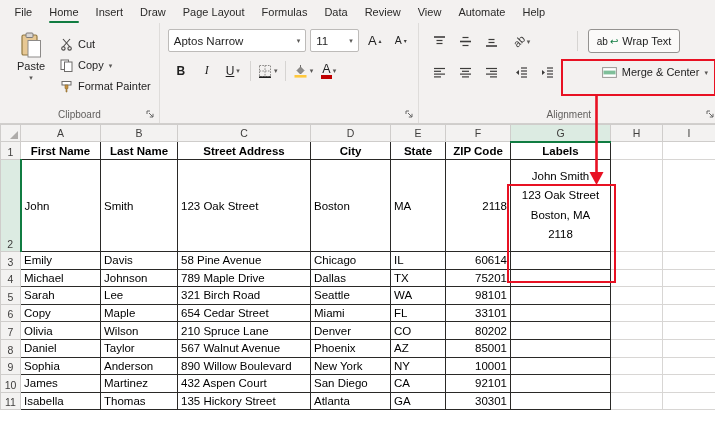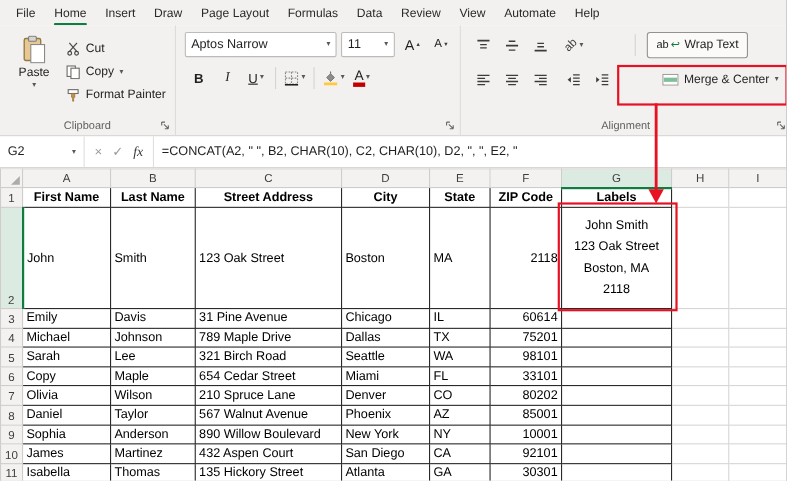--- a/index.html
+++ b/index.html
@@ -312,32 +312,20 @@
       </div>
       <div class="rg-label">
         <span>Alignment</span>
       </div>
       <svg class="launcher" width="9" height="9" viewBox="0 0 9 9">
         <path d="M1 1 h3 M1 1 v3 M3 3 l4 4 M7 7 v-3.2 M7 7 h-3.2" stroke="#666" fill="none"></path>
       </svg>
     </div>
   </div>
 
-  <div class="formulabar">
-    <div class="namebox">
-      <span>G2</span>
-      <span class="chev">▾</span>
-    </div>
-    <div class="fxarea">
-      <span class="fxbtn cancel">×</span>
-      <span class="fxbtn enter">✓</span>
-      <span class="fxbtn fx">fx</span>
-    </div>
-    <div class="ftext">=CONCAT(A2, " ", B2, CHAR(10), C2, CHAR(10), D2, ", ", E2, "</div>
-  </div>
 
   <div class="sheetwrap">
     <table class="sheet" id="sheet-table">
         <colgroup>
           <col style="width:20px">
           <col style="width:80px">
           <col style="width:77px">
           <col style="width:133px">
           <col style="width:80px">
           <col style="width:55px">
@@ -387,21 +375,21 @@
               <div>Boston, MA</div>
               <div>2118</div>
             </td>
             <td class="gc"></td>
             <td class="gc"></td>
           </tr>
           <tr style="height:17.6px">
             <th class="hd rh">3</th>
             <td class="tc">Emily</td>
             <td class="tc">Davis</td>
-            <td class="tc">31 Pine Avenue</td>
+            <td class="tc">58 Pine Avenue</td>
             <td class="tc">Chicago</td>
             <td class="tc">IL</td>
             <td class="tc num">60614</td>
             <td class="tc"></td>
             <td class="gc"></td>
             <td class="gc"></td>
           </tr>
           <tr style="height:17.6px">
             <th class="hd rh">4</th>
             <td class="tc">Michael</td>

